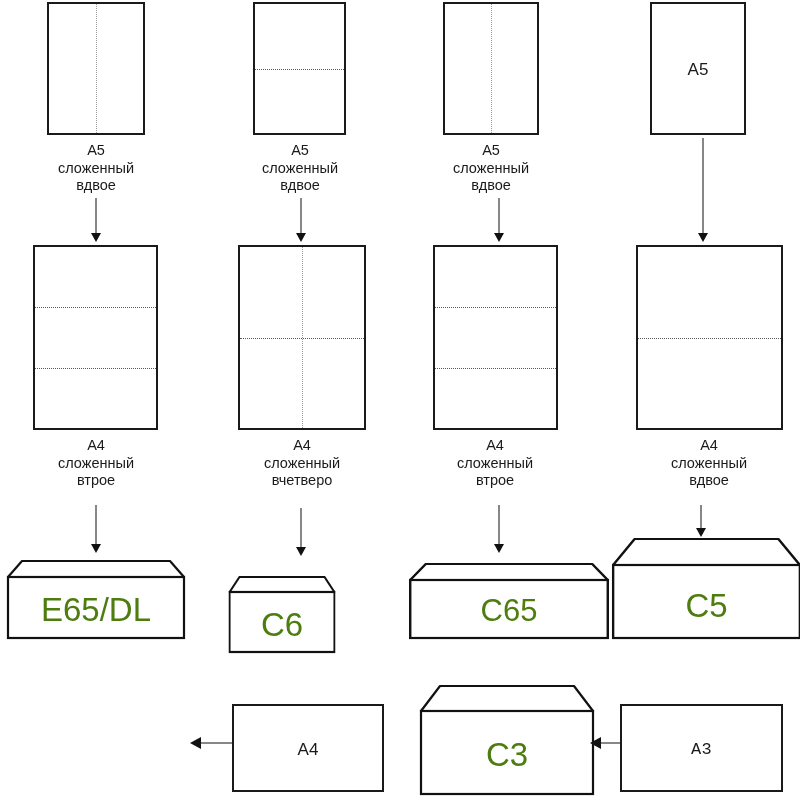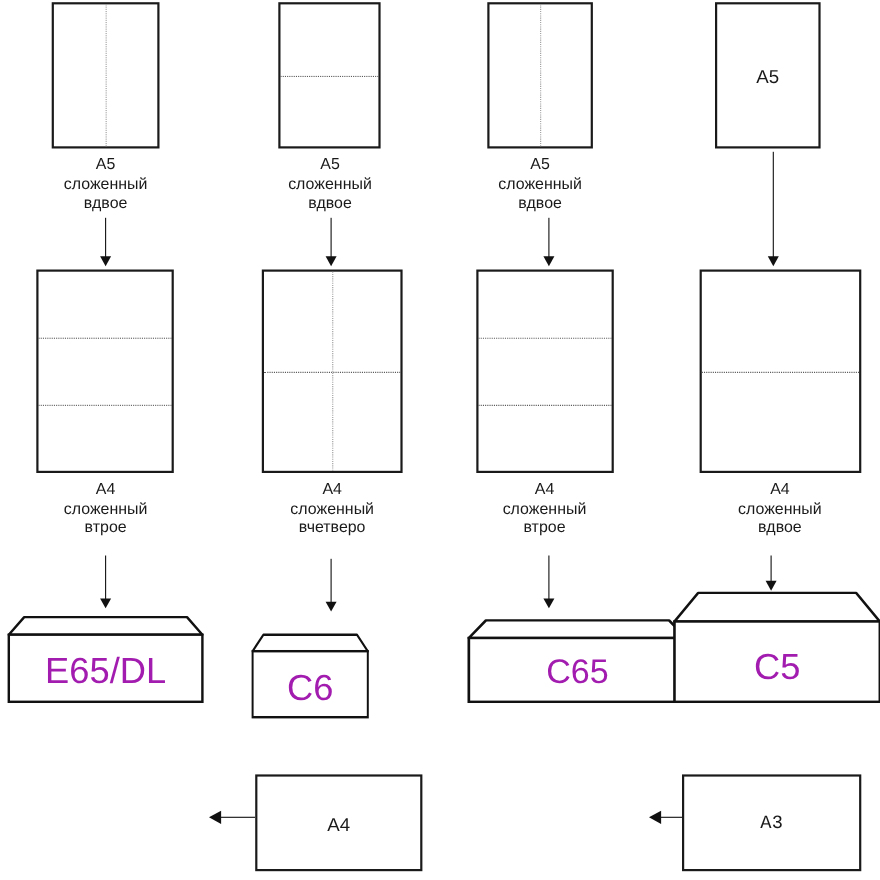--- a/index.html
+++ b/index.html
@@ -82,21 +82,21 @@
   }
 
   
   .envelope{position:absolute;}
   .envelope svg{display:block;width:100%;height:100%;overflow:visible;}
   .env-label{
     position:absolute;
     left:0;right:0;
     text-align:center;
     font-size:33px;
-    color:#a21caf;
+    color:#4d7c0f;
     letter-spacing:0px;
   }
   .env-label.small{font-size:31px;}
 </style>
 </head>
 <body>
 
 <div id="stage">
 
   <div class="sheet" style="left:47px;top:2px;width:98px;height:133px;">
@@ -189,21 +189,21 @@
   </div>
   <div class="caption" style="left:425px;top:437px;width:140px;">A4
 сложенный
 втрое</div>
 
   <div class="arrow-v" style="left:488px;top:505px;width:22px;height:48px;">
     <div class="shaft" style="height:40px;"></div>
     <div class="head"></div>
   </div>
 
-  <div class="envelope" style="left:424px;top:558px;width:202px;height:82px;">
+  <div class="envelope" style="left:408px;top:558px;width:202px;height:82px;">
     <svg viewBox="0 0 182 82" preserveAspectRatio="none">
       <polygon points="2,22 16,6 166,6 180,22" fill="#ffffff" stroke="#111" stroke-width="2.2" stroke-linejoin="round"></polygon>
       <rect x="2" y="22" width="178" height="58" fill="#ffffff" stroke="#111" stroke-width="2.2"></rect>
     </svg>
     <div class="env-label small" style="top:35px;">C65</div>
   </div>
 
   <div class="sheet" style="left:650px;top:2px;width:96px;height:133px;">
     <div class="sheet-label" style="top:56px;">A5</div>
   </div>
@@ -237,20 +237,27 @@
 
   <div class="arrow-h" style="left:190px;top:730px;width:42px;height:26px;">
     <div class="shaft" style="width:34px;"></div>
     <div class="head"></div>
   </div>
 
   <div class="sheet" style="left:232px;top:704px;width:152px;height:88px;">
     <div class="sheet-label" style="top:34px;">A4</div>
   </div>
 
+  <div class="envelope" style="left:418px;top:682px;width:178px;height:114px;">
+    <svg viewBox="0 0 178 114" preserveAspectRatio="none">
+      <polygon points="3,29 22,4 156,4 175,29" fill="#ffffff" stroke="#111" stroke-width="2.2" stroke-linejoin="round"></polygon>
+      <rect x="3" y="29" width="172" height="83" fill="#ffffff" stroke="#111" stroke-width="2.2"></rect>
+    </svg>
+    <div class="env-label" style="top:54px;">C3</div>
+  </div>
 
   <div class="arrow-h" style="left:590px;top:730px;width:42px;height:26px;">
     <div class="shaft" style="width:34px;"></div>
     <div class="head"></div>
   </div>
 
   <div class="sheet" style="left:620px;top:704px;width:163px;height:88px;">
     <div class="sheet-label" style="top:34px;font-family:Liberation Mono, monospace;">A3</div>
   </div>
 

